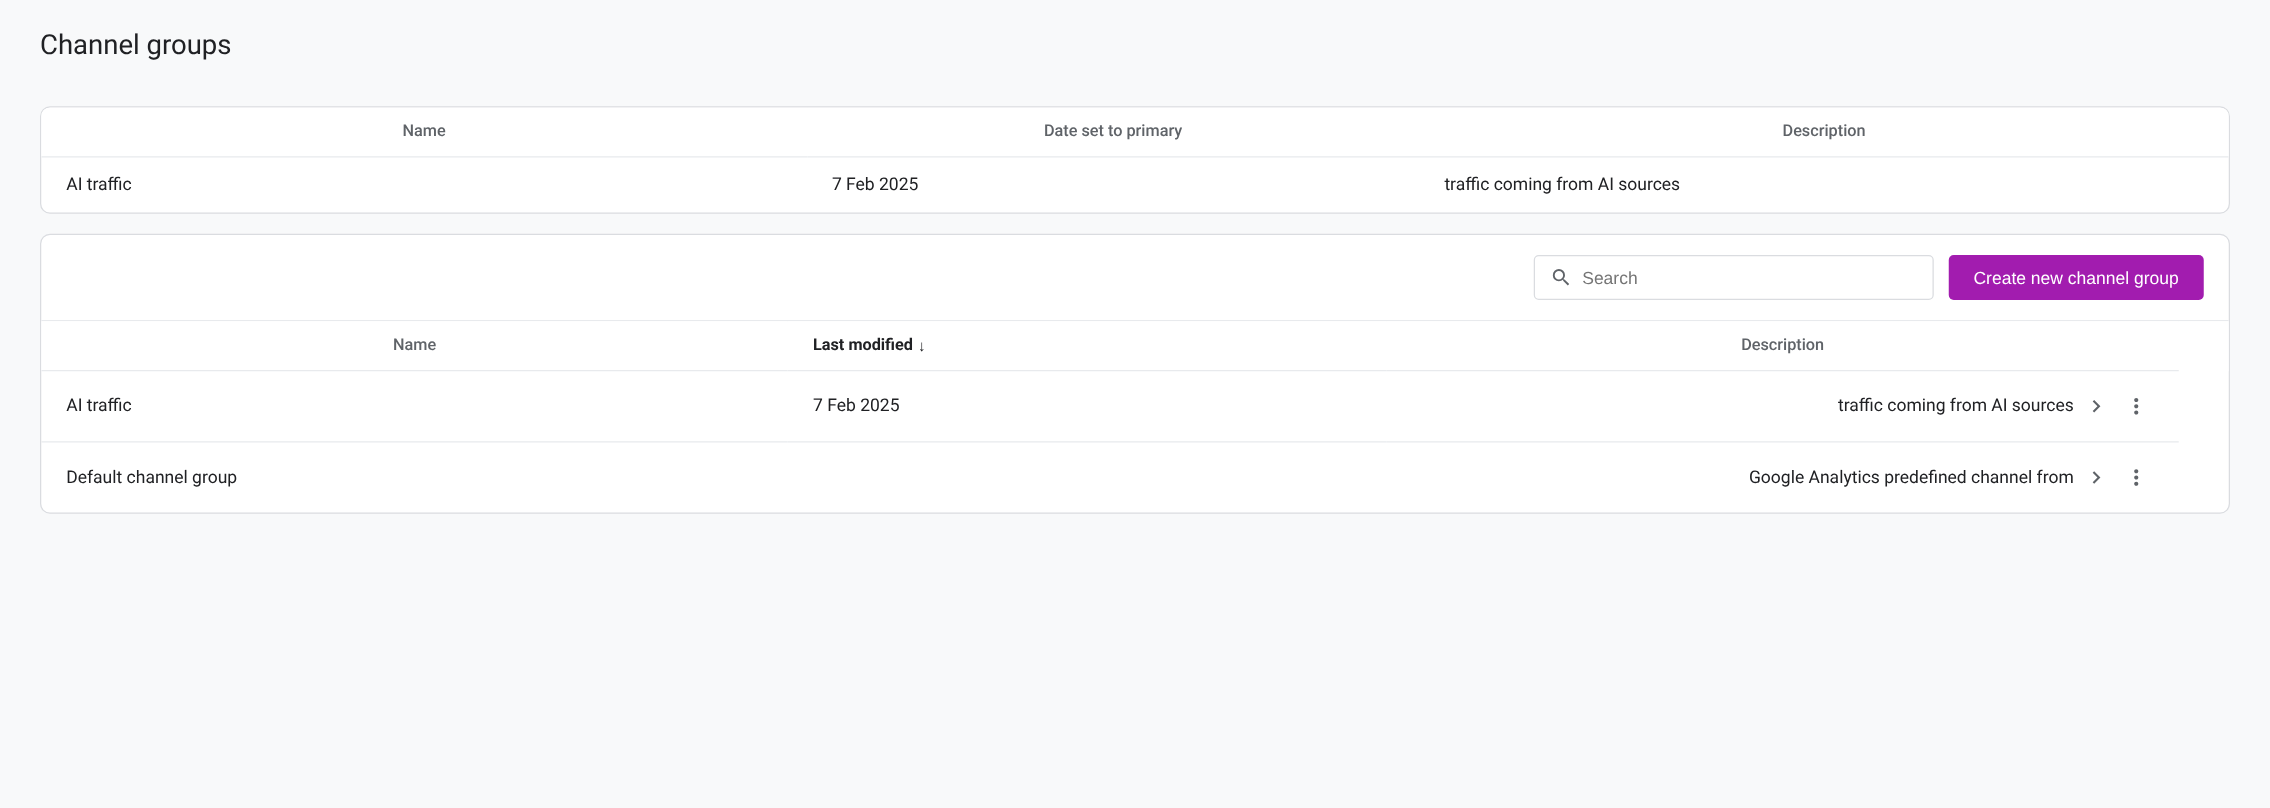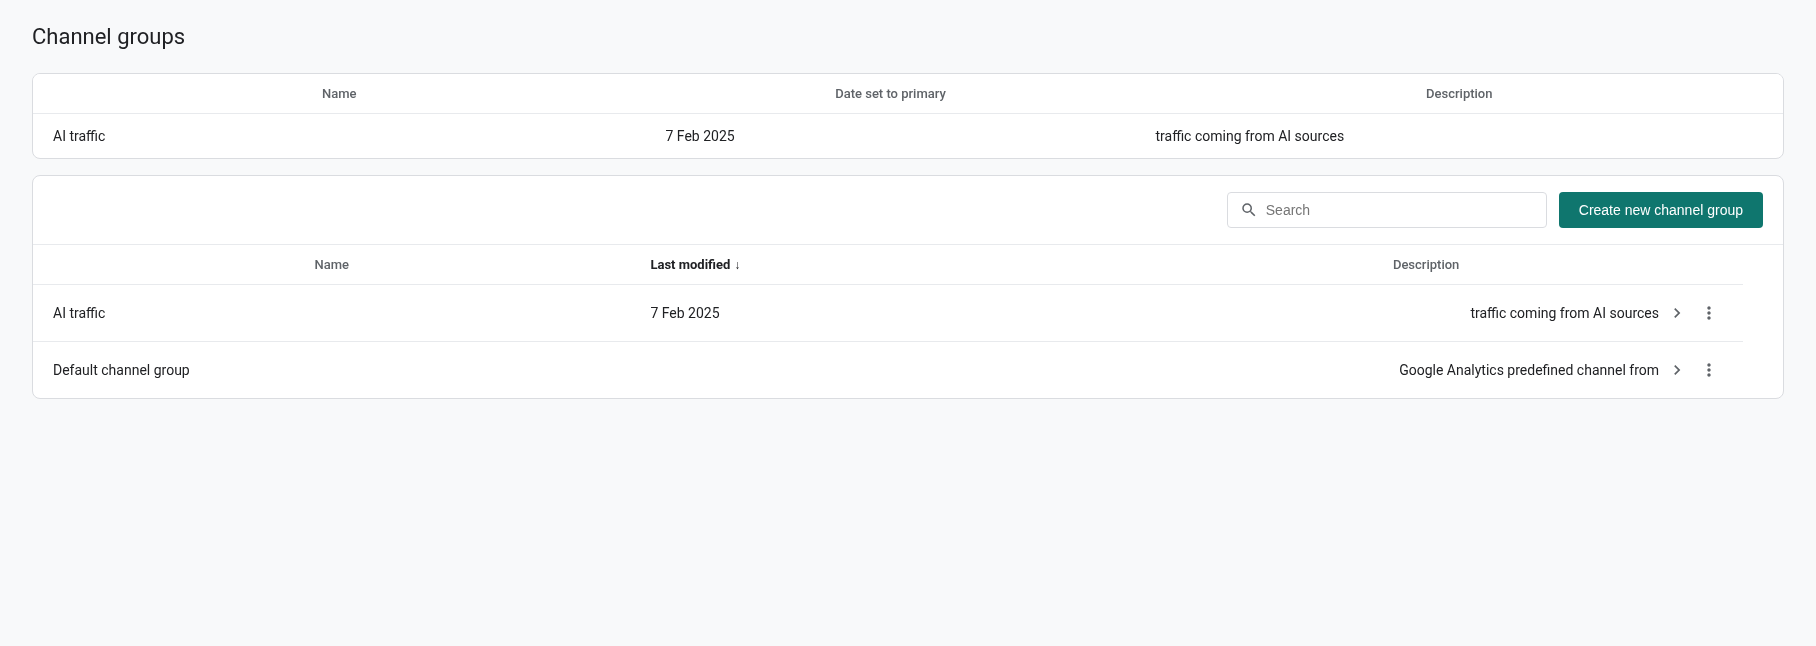--- a/index.html
+++ b/index.html
@@ -7,21 +7,21 @@
       font-family: 'Google Sans', Roboto, Arial, sans-serif;
       background: #f8f9fa;
       padding: 24px 32px;
       color: #202124;
       font-size: 14px;
     }
     h1 {
       font-size: 22px;
       font-weight: 400;
       color: #202124;
-      margin-bottom: 24px;
+      margin-bottom: 36px;
     }
     .card {
       background: #fff;
       border: 1px solid #dadce0;
       border-radius: 8px;
       margin-bottom: 16px;
       overflow: hidden;
     }
     .card-header {
       display: flex;
@@ -100,21 +100,21 @@
       font-size: 14px;
       color: #5f6368;
       width: 100%;
       background: transparent;
     }
     .search-icon-svg {
       color: #5f6368;
       flex-shrink: 0;
     }
     .create-btn {
-      background: #0f766e;
+      background: #a21caf;
       color: #fff;
       border: none;
       border-radius: 4px;
       padding: 10px 20px;
       font-size: 14px;
       font-weight: 500;
       cursor: pointer;
       white-space: nowrap;
     }
 

